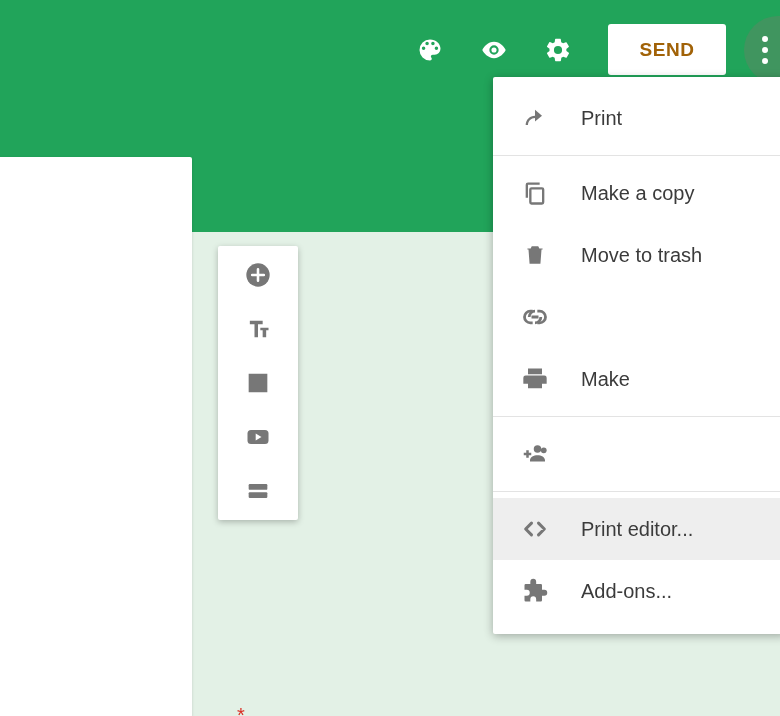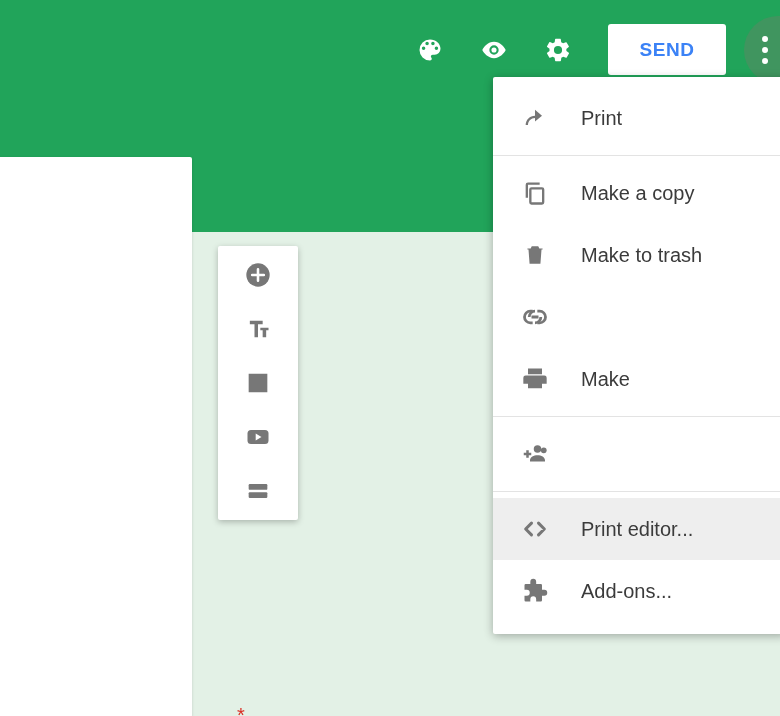--- a/index.html
+++ b/index.html
@@ -37,21 +37,21 @@
     height: 28px;
     color: #fff;
     margin: 0 18px;
     display: flex;
     align-items: center;
     justify-content: center;
   }
   .send-btn {
     margin-left: 18px;
     background: #fff;
-    color: #3b82f6;
+    color: #a16207;
     border: none;
     height: 51px;
     width: 118px;
     border-radius: 3px;
     font-size: 19px;
     font-weight: 600;
     letter-spacing: 0.5px;
     cursor: pointer;
   }
   .more-btn {
@@ -248,21 +248,21 @@
         </svg>
     </span>
     <span>Make a copy</span>
   </div>
   <div class="menu-item">
     <span class="menu-icon">
       <svg viewBox="0 0 24 24" width="26" height="26" fill="currentColor">
           <path d="M6 7h12l-1 13H7L6 7zm3-3h6l1 2H8l1-2zM5 6h14v1H5z"></path>
         </svg>
     </span>
-    <span>Make to trash</span>
+    <span>Move to trash</span>
   </div>
   <div class="menu-item">
     <span class="menu-icon">
       <svg viewBox="0 0 24 24" width="28" height="28" fill="none" stroke="currentColor" stroke-width="2.4">
           <path d="M9 12h6M7 12a5 5 0 0 1 0-0 5 5 0 0 1 5-5h0M17 12a5 5 0 0 1-5 5"></path>
           <path d="M8 12a4 4 0 0 1 0-8h2M16 12a4 4 0 0 1 0 8h-2" stroke="none"></path>
           <path d="M10 7H8a5 5 0 0 0 0 10h2M14 7h2a5 5 0 0 1 0 10h-2"></path>
         </svg>
     </span>
   </div>

